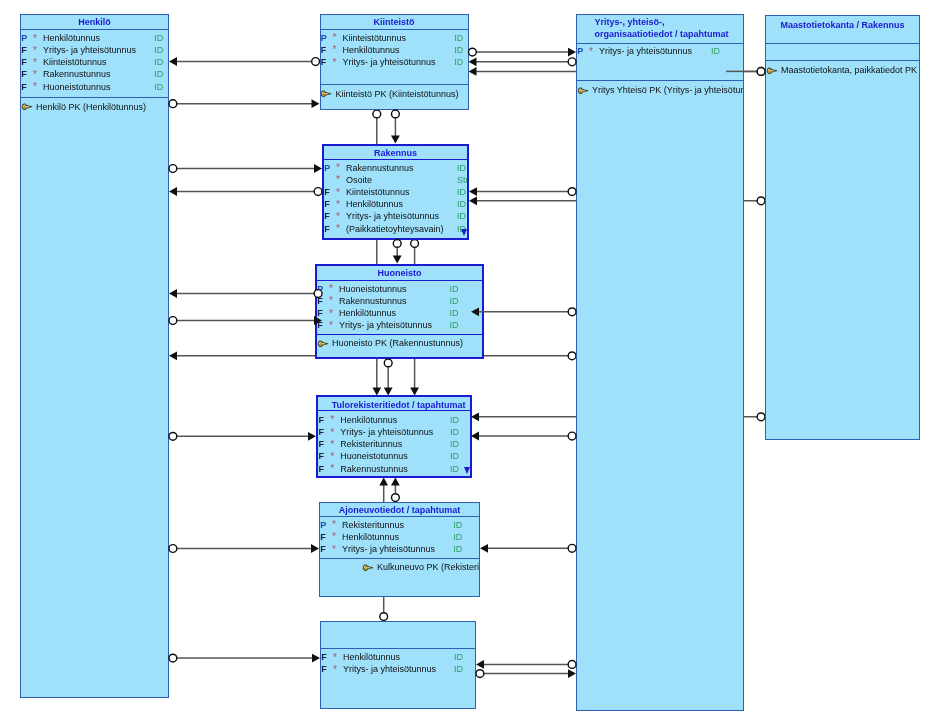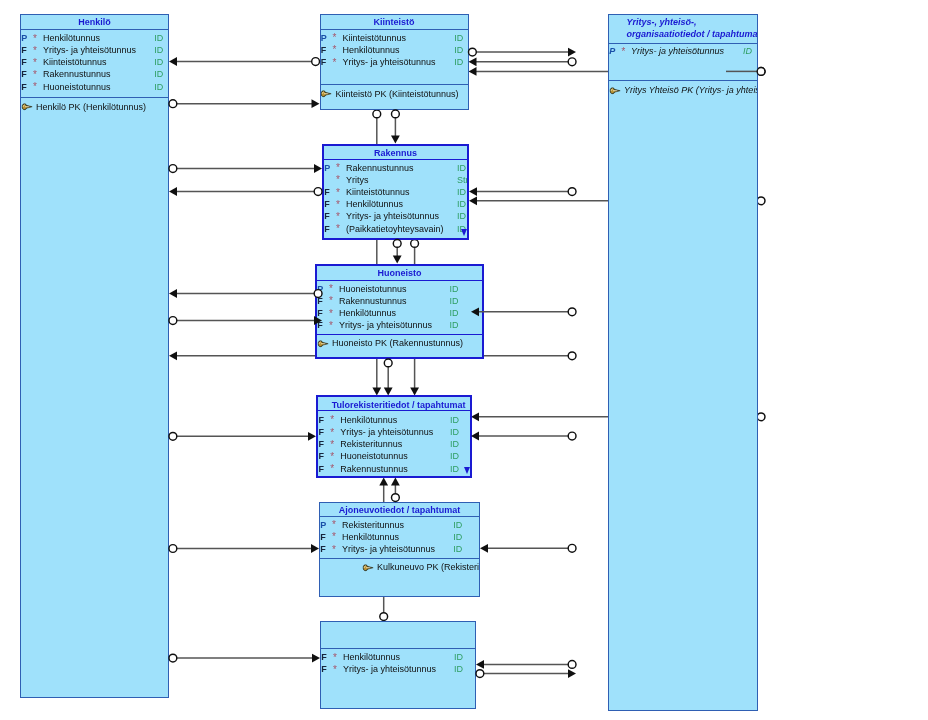--- a/index.html
+++ b/index.html
@@ -253,21 +253,21 @@
           <g>
             <path d="M4.6 1.0 C1.6 1.0 0.3 3.4 0.3 6.6 C0.3 9.9 1.6 12.4 4.6 12.4 C6.6 12.4 8.2 11.2 9.0 9.4 L19.6 6.7 L9.0 4.0 C8.2 2.2 6.6 1.0 4.6 1.0 Z" fill="#3f3a16" stroke="#241f07" stroke-width="0.9" stroke-linejoin="round"></path>
             <path d="M4.6 2.3 C2.4 2.3 1.4 4.2 1.4 6.6 C1.4 9.1 2.4 11.1 4.6 11.1 C6.2 11.1 7.4 10.1 8.0 8.7 L14.0 7.0 L8.0 5.2 C7.4 3.4 6.2 2.3 4.6 2.3 Z" fill="#b99334" stroke="none"></path>
             <path d="M4.9 3.3 C3.4 3.3 2.5 4.6 2.4 6.3" fill="none" stroke="#f2e6b4" stroke-width="1.5" stroke-linecap="round"></path>
             <path d="M6.6 6.6 L13.6 6.7" fill="none" stroke="#f7f4e3" stroke-width="1.3" stroke-linecap="round"></path>
           </g>
         </svg>
         <span class="nm">Kiinteistö PK (Kiinteistötunnus)</span>
       </div>
     </div>
-    <div class="entity" title="Yritys-, yhteisö-, organisaatiotiedot / tapahtumat" style="left: 608px; top: 13.5px; width: 150px; height: 697.5px; background: rgb(159, 225, 251); border: 1px solid rgb(47, 95, 179); font-style: italic;">
+    <div class="entity" title="Yritys-, yhteisö-, organisaatiotiedot / tapahtumat" style="left: 576px; top: 13.5px; width: 168px; height: 697.5px; background: rgb(159, 225, 251); border: 1px solid rgb(47, 95, 179);">
       <div class="ent-head lft" style="top: 2.6px; padding-left: 17.5px; color: rgb(26, 26, 210);">
         <div>Yritys-, yhteisö-,</div>
         <div>organisaatiotiedot / tapahtumat</div>
       </div>
       <div class="sep" style="top: 28.2px; background: rgb(47, 95, 179);"></div>
       <div class="attr" style="top: 31.6px;">
         <span class="k" style="color: rgb(26, 79, 168);">P</span>
         <span class="rq" style="color: rgb(167, 86, 107);">*</span>
         <span class="nm">Yritys- ja yhteisötunnus</span>
         <span class="ty" style="color: rgb(47, 158, 99); left: 134.1px;">ID</span>
@@ -278,35 +278,53 @@
           <g>
             <path d="M4.6 1.0 C1.6 1.0 0.3 3.4 0.3 6.6 C0.3 9.9 1.6 12.4 4.6 12.4 C6.6 12.4 8.2 11.2 9.0 9.4 L19.6 6.7 L9.0 4.0 C8.2 2.2 6.6 1.0 4.6 1.0 Z" fill="#3f3a16" stroke="#241f07" stroke-width="0.9" stroke-linejoin="round"></path>
             <path d="M4.6 2.3 C2.4 2.3 1.4 4.2 1.4 6.6 C1.4 9.1 2.4 11.1 4.6 11.1 C6.2 11.1 7.4 10.1 8.0 8.7 L14.0 7.0 L8.0 5.2 C7.4 3.4 6.2 2.3 4.6 2.3 Z" fill="#b99334" stroke="none"></path>
             <path d="M4.9 3.3 C3.4 3.3 2.5 4.6 2.4 6.3" fill="none" stroke="#f2e6b4" stroke-width="1.5" stroke-linecap="round"></path>
             <path d="M6.6 6.6 L13.6 6.7" fill="none" stroke="#f7f4e3" stroke-width="1.3" stroke-linecap="round"></path>
           </g>
         </svg>
         <span class="nm">Yritys Yhteisö PK (Yritys- ja yhteisötunnus)</span>
       </div>
     </div>
+    <div class="entity" title="Maastotietokanta / Rakennus" style="left: 764.9px; top: 15px; width: 155.3px; height: 424.6px; background: rgb(159, 225, 251); border: 1px solid rgb(47, 95, 179);">
+      <div class="ent-head" style="top: 3.5px; color: rgb(26, 26, 210);">
+        <div>Maastotietokanta / Rakennus</div>
+      </div>
+      <div class="sep" style="top: 27px; background: rgb(47, 95, 179);"></div>
+      <div class="sep" style="top: 44.3px; background: rgb(47, 95, 179);"></div>
+      <div class="pkrow" style="top: 49px;">
+        <svg class="keyicon" viewBox="0 0 20 14">
+          <g>
+            <path d="M4.6 1.0 C1.6 1.0 0.3 3.4 0.3 6.6 C0.3 9.9 1.6 12.4 4.6 12.4 C6.6 12.4 8.2 11.2 9.0 9.4 L19.6 6.7 L9.0 4.0 C8.2 2.2 6.6 1.0 4.6 1.0 Z" fill="#3f3a16" stroke="#241f07" stroke-width="0.9" stroke-linejoin="round"></path>
+            <path d="M4.6 2.3 C2.4 2.3 1.4 4.2 1.4 6.6 C1.4 9.1 2.4 11.1 4.6 11.1 C6.2 11.1 7.4 10.1 8.0 8.7 L14.0 7.0 L8.0 5.2 C7.4 3.4 6.2 2.3 4.6 2.3 Z" fill="#b99334" stroke="none"></path>
+            <path d="M4.9 3.3 C3.4 3.3 2.5 4.6 2.4 6.3" fill="none" stroke="#f2e6b4" stroke-width="1.5" stroke-linecap="round"></path>
+            <path d="M6.6 6.6 L13.6 6.7" fill="none" stroke="#f7f4e3" stroke-width="1.3" stroke-linecap="round"></path>
+          </g>
+        </svg>
+        <span class="nm">Maastotietokanta, paikkatiedot PK</span>
+      </div>
+    </div>
     <div class="entity" title="Rakennus" style="left: 322px; top: 143.5px; width: 147px; height: 96px; background: rgb(159, 225, 251); border: 2px solid rgb(26, 26, 210);">
       <div class="ent-head" style="top: 2.6px; color: rgb(26, 26, 210);">
         <div>Rakennus</div>
       </div>
       <div class="sep" style="top: 13.4px; background: rgb(26, 26, 210);"></div>
       <div class="attr" style="top: 17.3px;">
         <span class="k" style="color: rgb(26, 79, 168);">P</span>
         <span class="rq" style="color: rgb(167, 86, 107);">*</span>
         <span class="nm">Rakennustunnus</span>
         <span class="ty" style="color: rgb(47, 158, 99); left: 133px;">ID</span>
       </div>
       <div class="attr" style="top: 29.45px;">
         <span class="k" style="color: rgb(22, 37, 61);"></span>
         <span class="rq" style="color: rgb(167, 86, 107);">*</span>
-        <span class="nm">Yritys</span>
+        <span class="nm">Osoite</span>
         <span class="ty" style="color: rgb(47, 158, 99); left: 133px;">String</span>
       </div>
       <div class="attr" style="top: 41.6px;">
         <span class="k" style="color: rgb(22, 37, 61);">F</span>
         <span class="rq" style="color: rgb(167, 86, 107);">*</span>
         <span class="nm">Kiinteistötunnus</span>
         <span class="ty" style="color: rgb(47, 158, 99); left: 133px;">ID</span>
       </div>
       <div class="attr" style="top: 53.75px;">
         <span class="k" style="color: rgb(22, 37, 61);">F</span>

